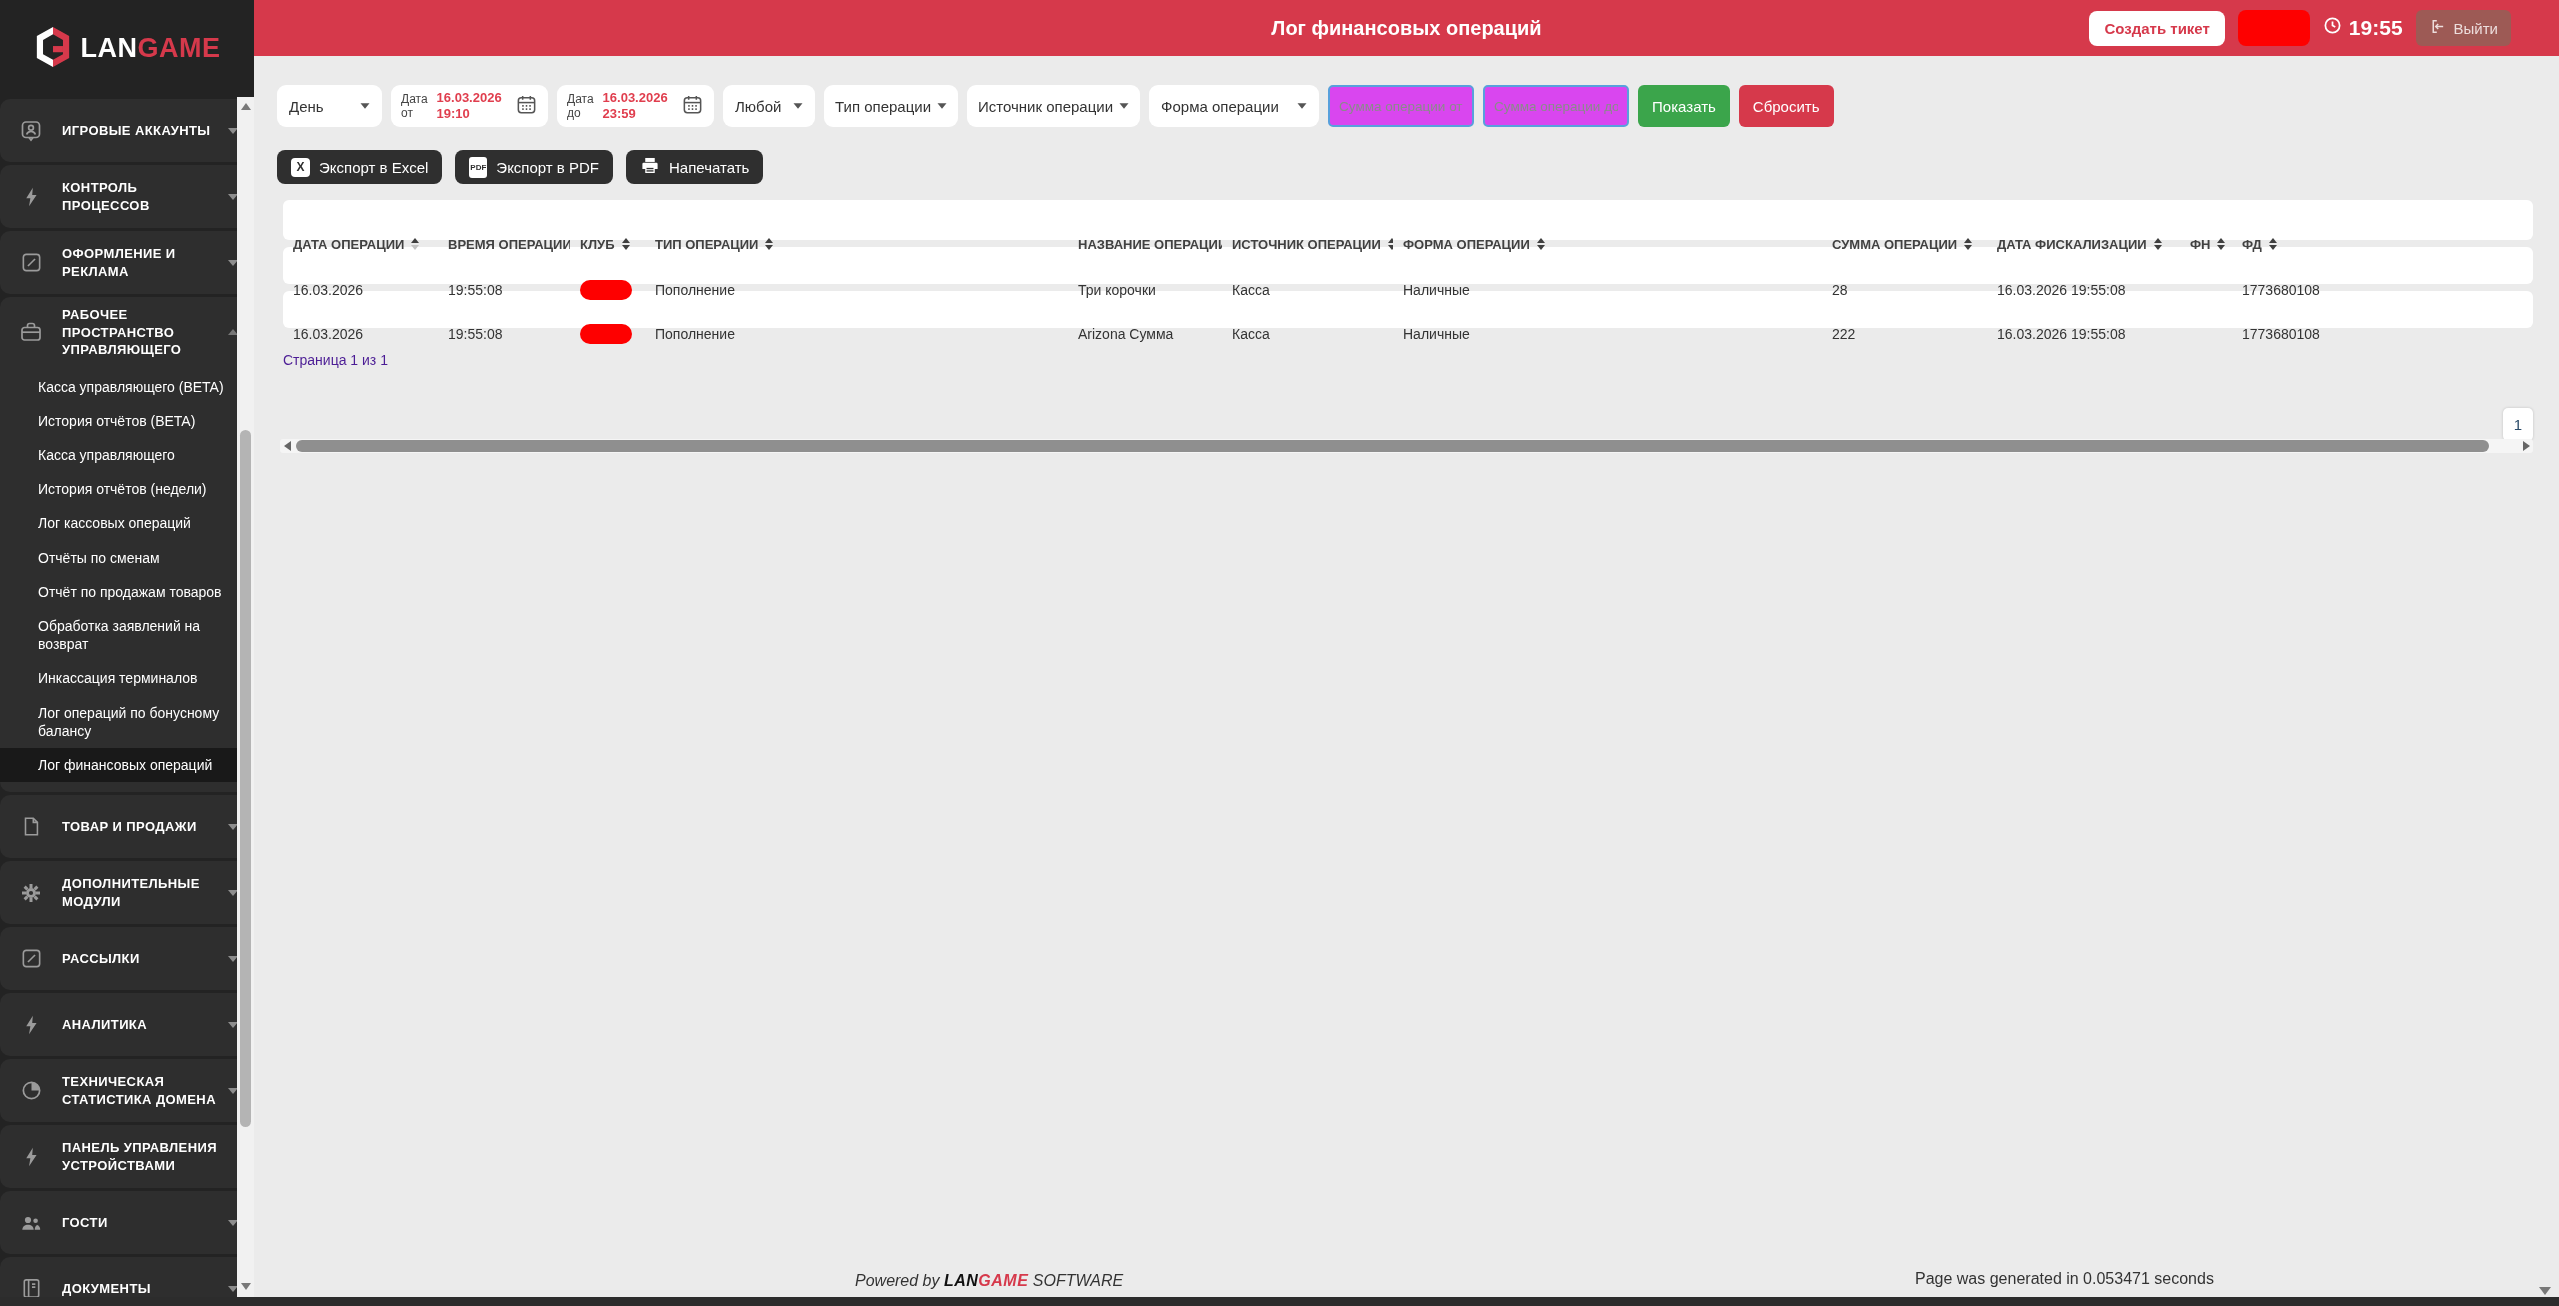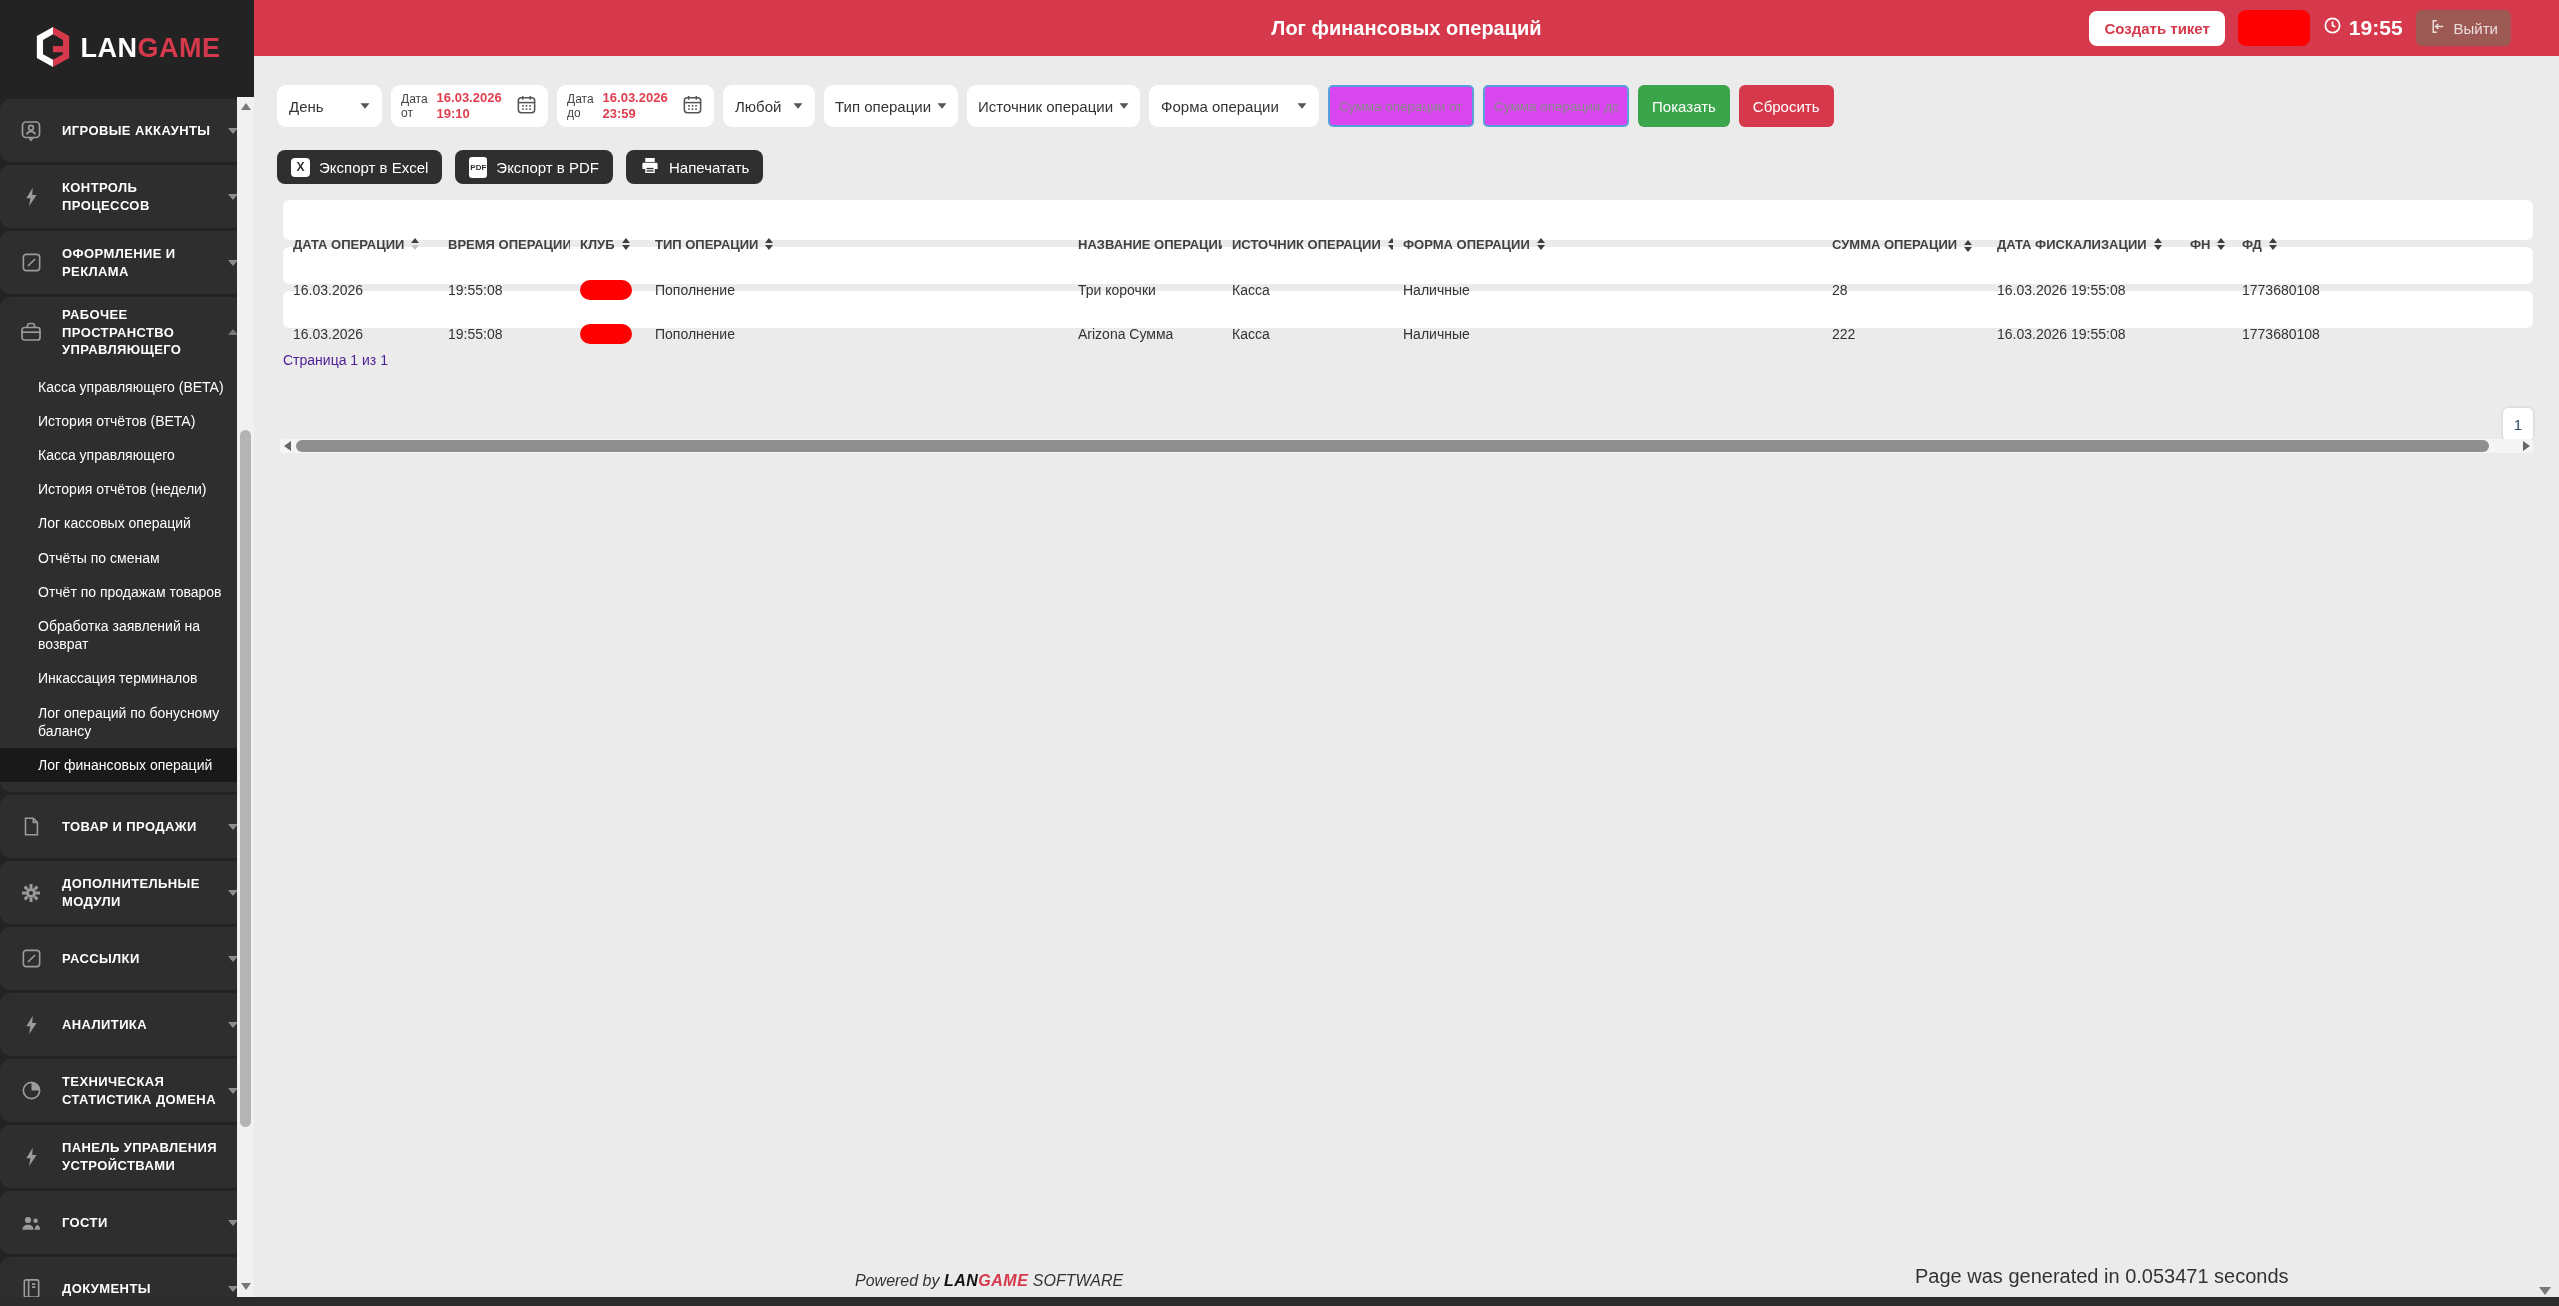--- a/index.html
+++ b/index.html
@@ -95,21 +95,21 @@
     border-radius:3px; }
   .hs-arrow { position:absolute; top:0; width:14px; height:14px; display:flex; align-items:center; justify-content:center; cursor:pointer; }
   .hs-arrow i { width:0; height:0; border-top:5px solid transparent; border-bottom:5px solid transparent; display:block; }
   .hs-left { left:0; } .hs-left i { border-right:7px solid #666; }
   .hs-right { right:0; } .hs-right i { border-left:7px solid #666; }
   .hs-thumb { position:absolute; top:1px; left:16px; right:44px; height:12px; background:#8f8f8f; border-radius:6px; cursor:pointer; }
 
   .f-powered { position:absolute; bottom:16px; left:601px; font-size:16px; color:#333;font-style:italic; }
   .f-powered .lan { font-weight:bold; color:#111; letter-spacing:.5px; }
   .f-powered .game { font-weight:bold; color:#d6394b; letter-spacing:.5px; }
-  .f-gen { position:absolute; bottom:18px; left:1661px; font-size:20px; color:#333; }
+  .f-gen { position:absolute; bottom:18px; left:1661px; font-size:16px; color:#333; }
 
   .bottom-strip { position:absolute; bottom:0; left:0; width:2559px; height:9px; background:#2c2c2c; z-index:40; }
   .corner-down { position:absolute; bottom:11px; right:8px; width:0; height:0;
     border-left:6px solid transparent; border-right:6px solid transparent; border-top:8px solid #787878; z-index:41; }
 </style>
 </head>
 <body>
 
 <div class="sidebar">
   <div class="logo-row">
@@ -452,21 +452,21 @@
             <i class="d"></i>
           </span>
         </div>
         <div class="tc th" style="width: 429px;">
           <span>ФОРМА ОПЕРАЦИИ</span>
           <span class="sort">
             <i class="u"></i>
             <i class="d"></i>
           </span>
         </div>
-        <div class="tc th" style="width: 165px; align-items: flex-end;">
+        <div class="tc th" style="width: 165px;">
           <span>СУММА ОПЕРАЦИИ</span>
           <span class="sort">
             <i class="u"></i>
             <i class="d"></i>
           </span>
         </div>
         <div class="tc th" style="width: 193px;">
           <span>ДАТА ФИСКАЛИЗАЦИИ</span>
           <span class="sort">
             <i class="u"></i>

